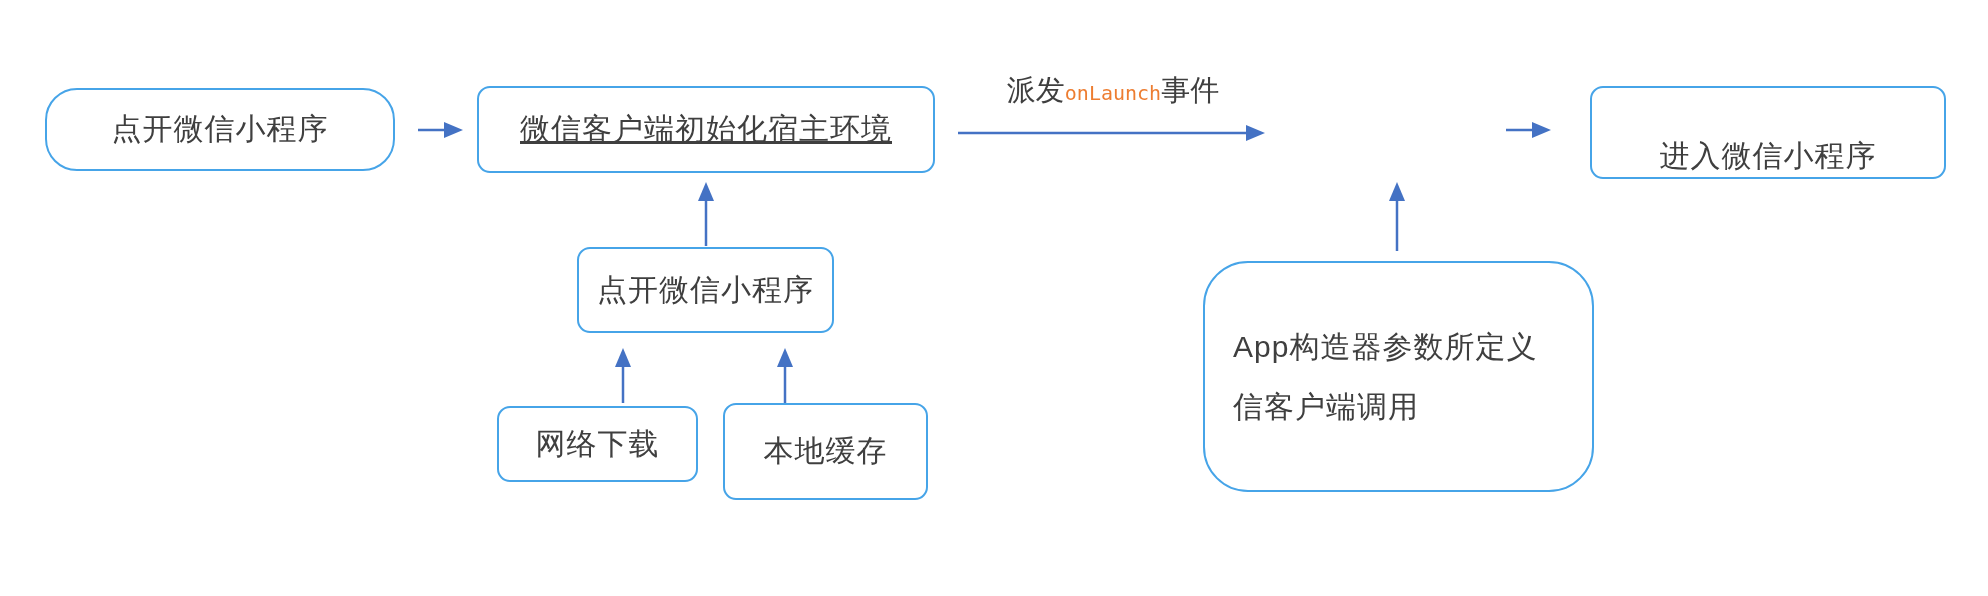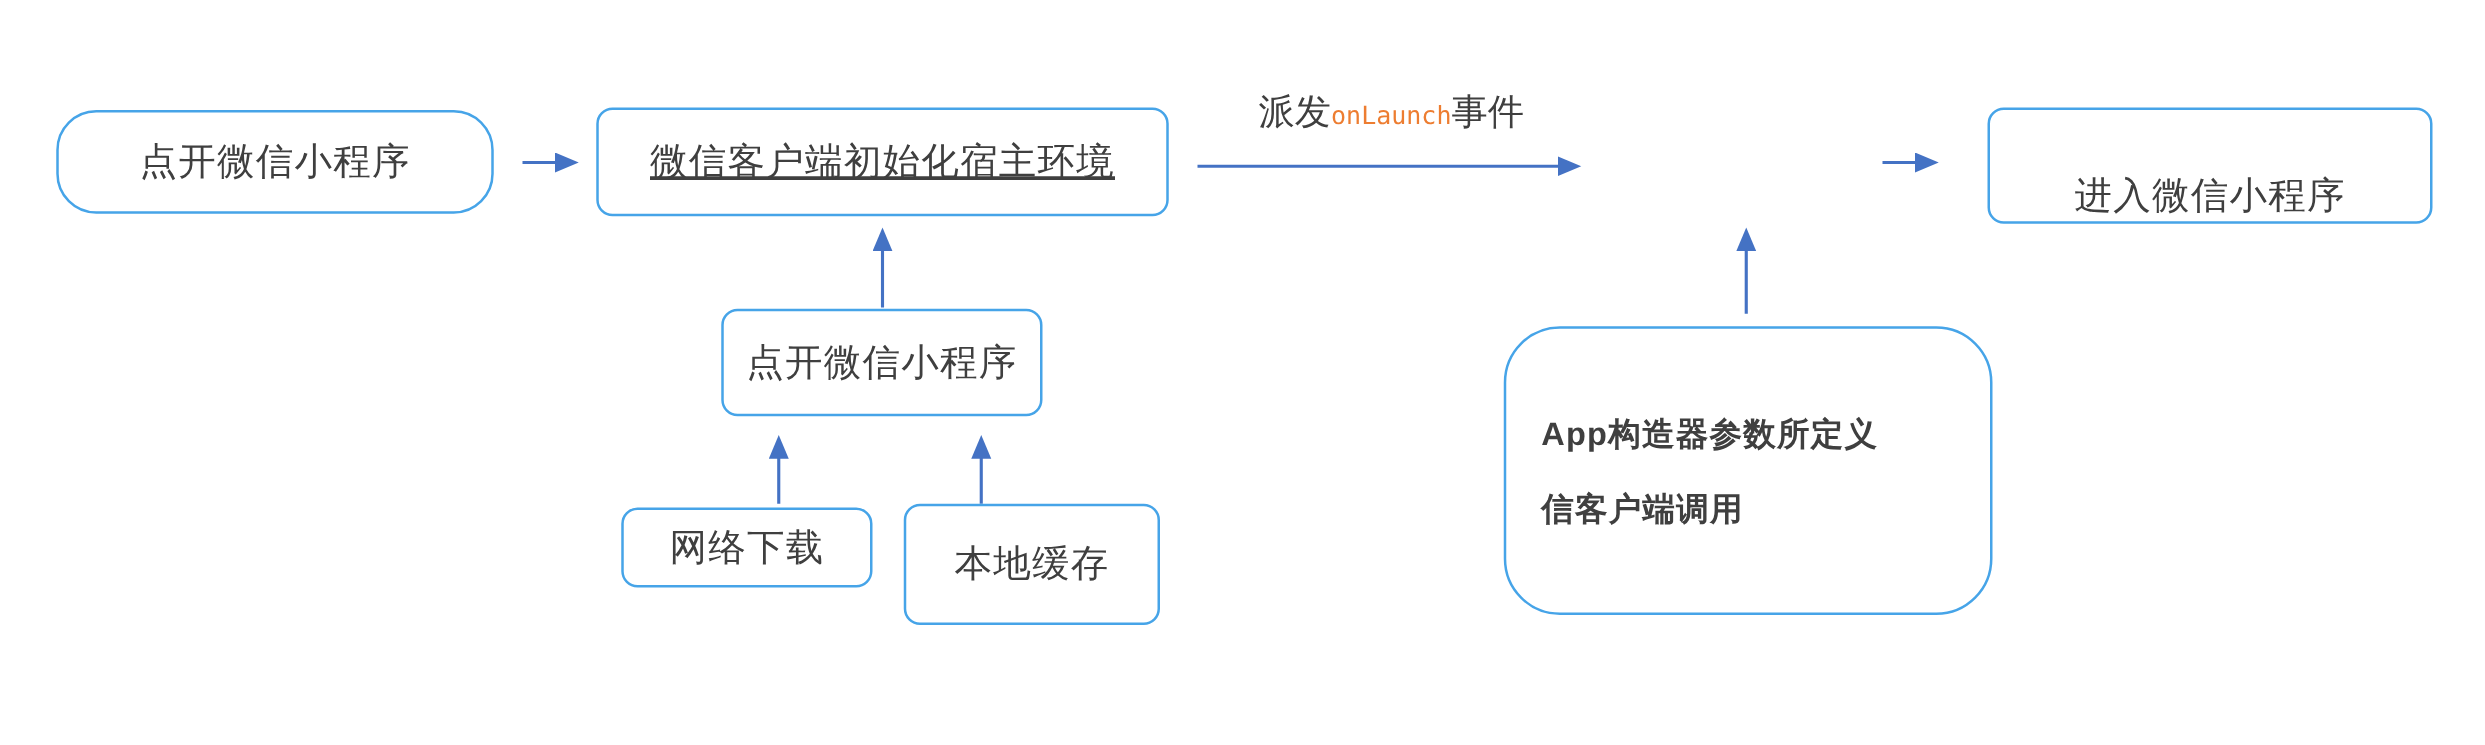--- a/index.html
+++ b/index.html
@@ -41,36 +41,35 @@
     color: var(--ink);
     font-size: 30px;
     letter-spacing: 1px;
     white-space: nowrap;
   }
   .box-open      { left: 45px;   top: 88px;  width: 350px; height: 83px; border-radius: 32px; }
   .box-init      { left: 477px;  top: 86px;  width: 458px; height: 87px; text-decoration: underline; }
   .box-app       { left: 1290px; top: 88px;  width: 194px; height: 86px; }
   .box-enter     { left: 1590px; top: 86px;  width: 356px; height: 93px; align-items: flex-end; }
   .box-codepkg   { left: 577px;  top: 247px; width: 257px; height: 86px; }
-  .box-network   { left: 497px;  top: 406px; width: 201px; height: 64px; font-family: Liberation Serif, serif; }
+  .box-network   { left: 497px;  top: 406px; width: 201px; height: 76px; font-family: Liberation Serif, serif; }
   .box-cache     { left: 723px;  top: 403px; width: 205px; height: 97px; }
   .box-note {
     left: 1203px; top: 261px; width: 391px; height: 231px;
     border-radius: 45px;
     flex-direction: column;
     align-items: flex-start;
     justify-content: center;
     padding: 0 28px;
     white-space: normal;
   }
   .box-note .note-line {
     line-height: 60px;
-    font-size: 26px;
+    font-size: 30px;
     color: var(--ink);
-    font-weight: bold;
   }
   .dispatch-label {
     position: absolute;
     left: 948px;
     top: 68px;
     width: 330px;
     height: 44px;
     line-height: 44px;
     text-align: center;
     font-size: 29px;

